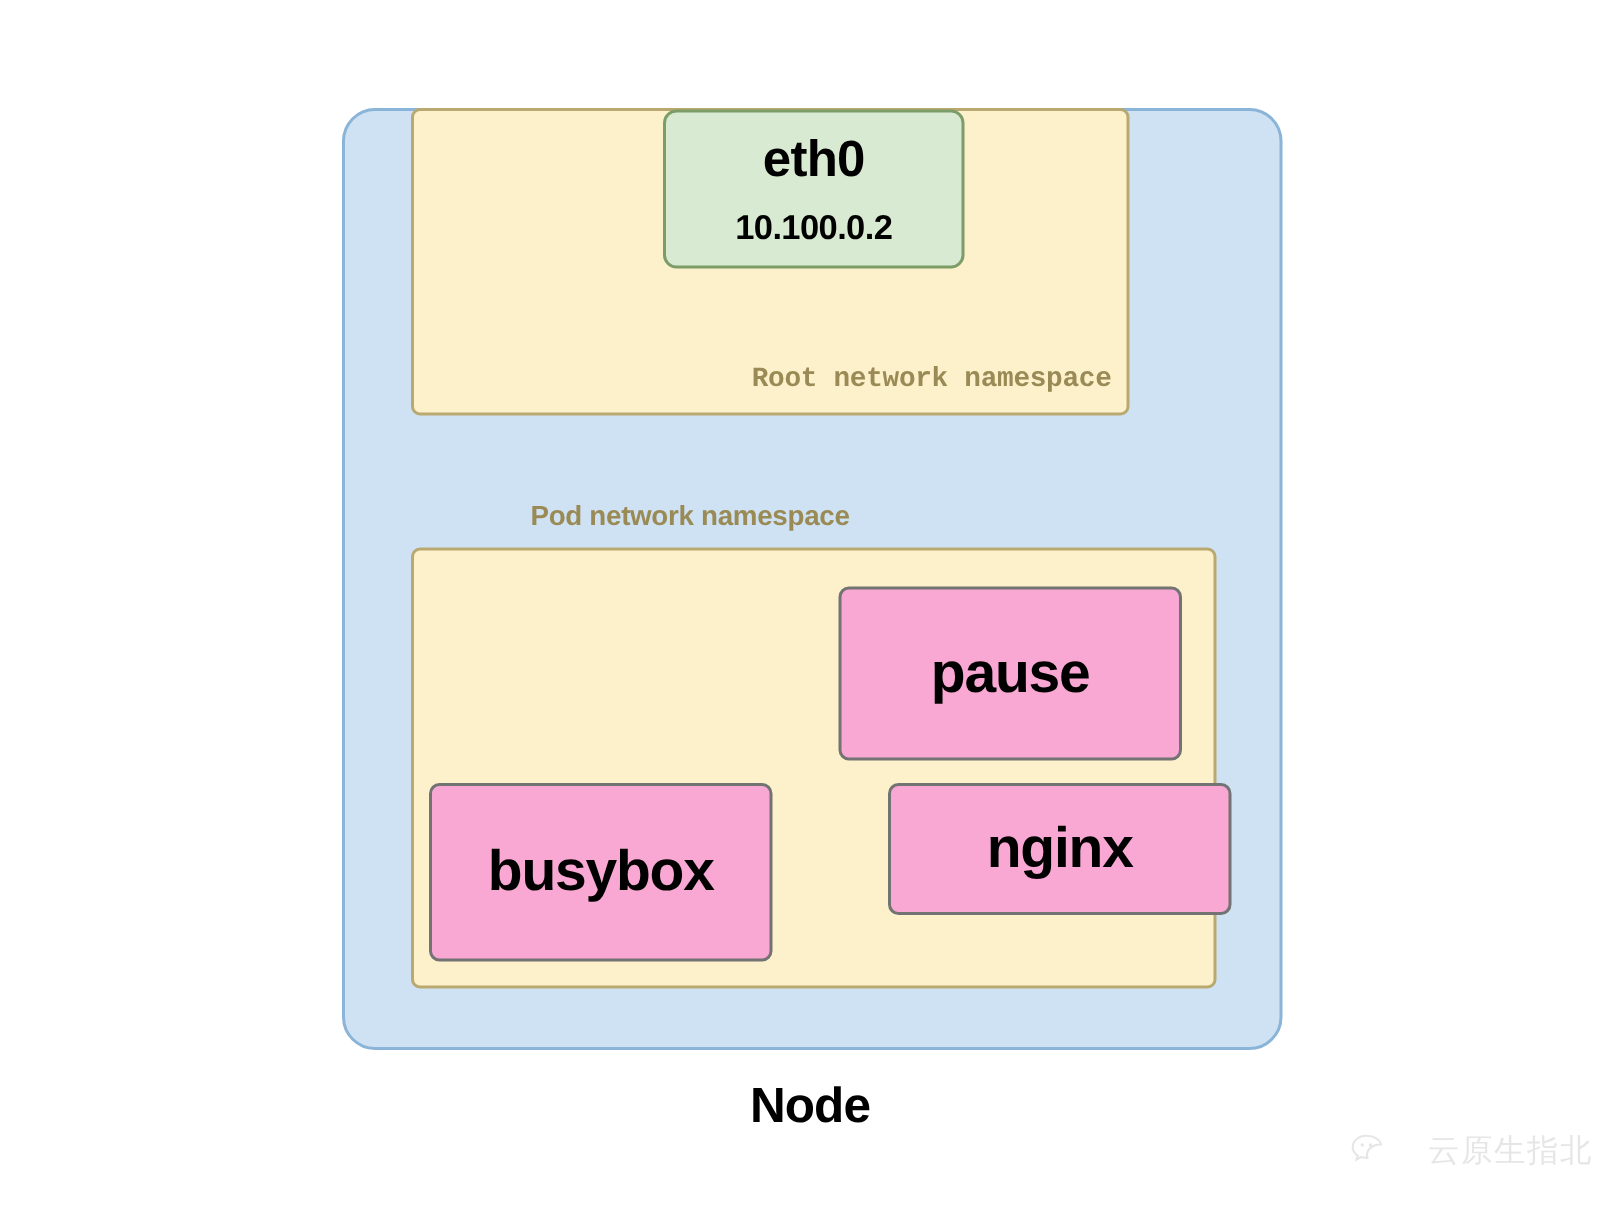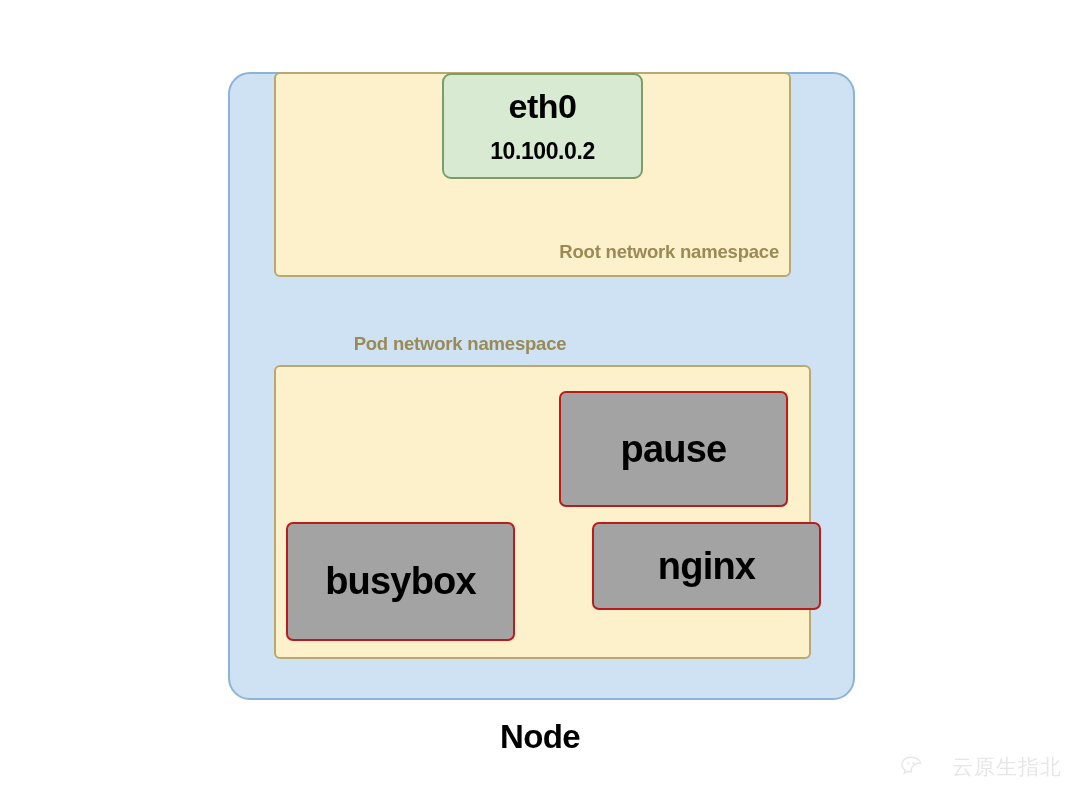--- a/index.html
+++ b/index.html
@@ -38,22 +38,23 @@
   .ns-panel {
     position: absolute;
     box-sizing: border-box;
     background: #fdf1cb;
     border: 2px solid #b9a971;
     border-radius: 6px;
   }
   .ns-panel.root {
     left: 274px;
     top: 72px;
-    width: 517px;
+    width: 479px;
     height: 205px;
+    font-family: Liberation Mono, monospace;
   }
   .ns-panel.pod {
     left: 274px;
     top: 365px;
     width: 537px;
     height: 294px;
   }
 
   .ns-label {
     position: absolute;
@@ -109,22 +110,22 @@
     color: #000000;
     line-height: 1.15;
     margin-top: 14px;
     letter-spacing: -0.4px;
   }
 
   
   .ctr-box {
     position: absolute;
     box-sizing: border-box;
-    background: #a3a3a3;
-    border: 2px solid #b91c1c;
+    background: #f9a8d4;
+    border: 2px solid #737373;
     border-radius: 7px;
     display: flex;
     align-items: center;
     justify-content: center;
     font-size: 38px;
     font-weight: bold;
     color: #000000;
     letter-spacing: -0.8px;
   }
   .ctr-box.pause {

